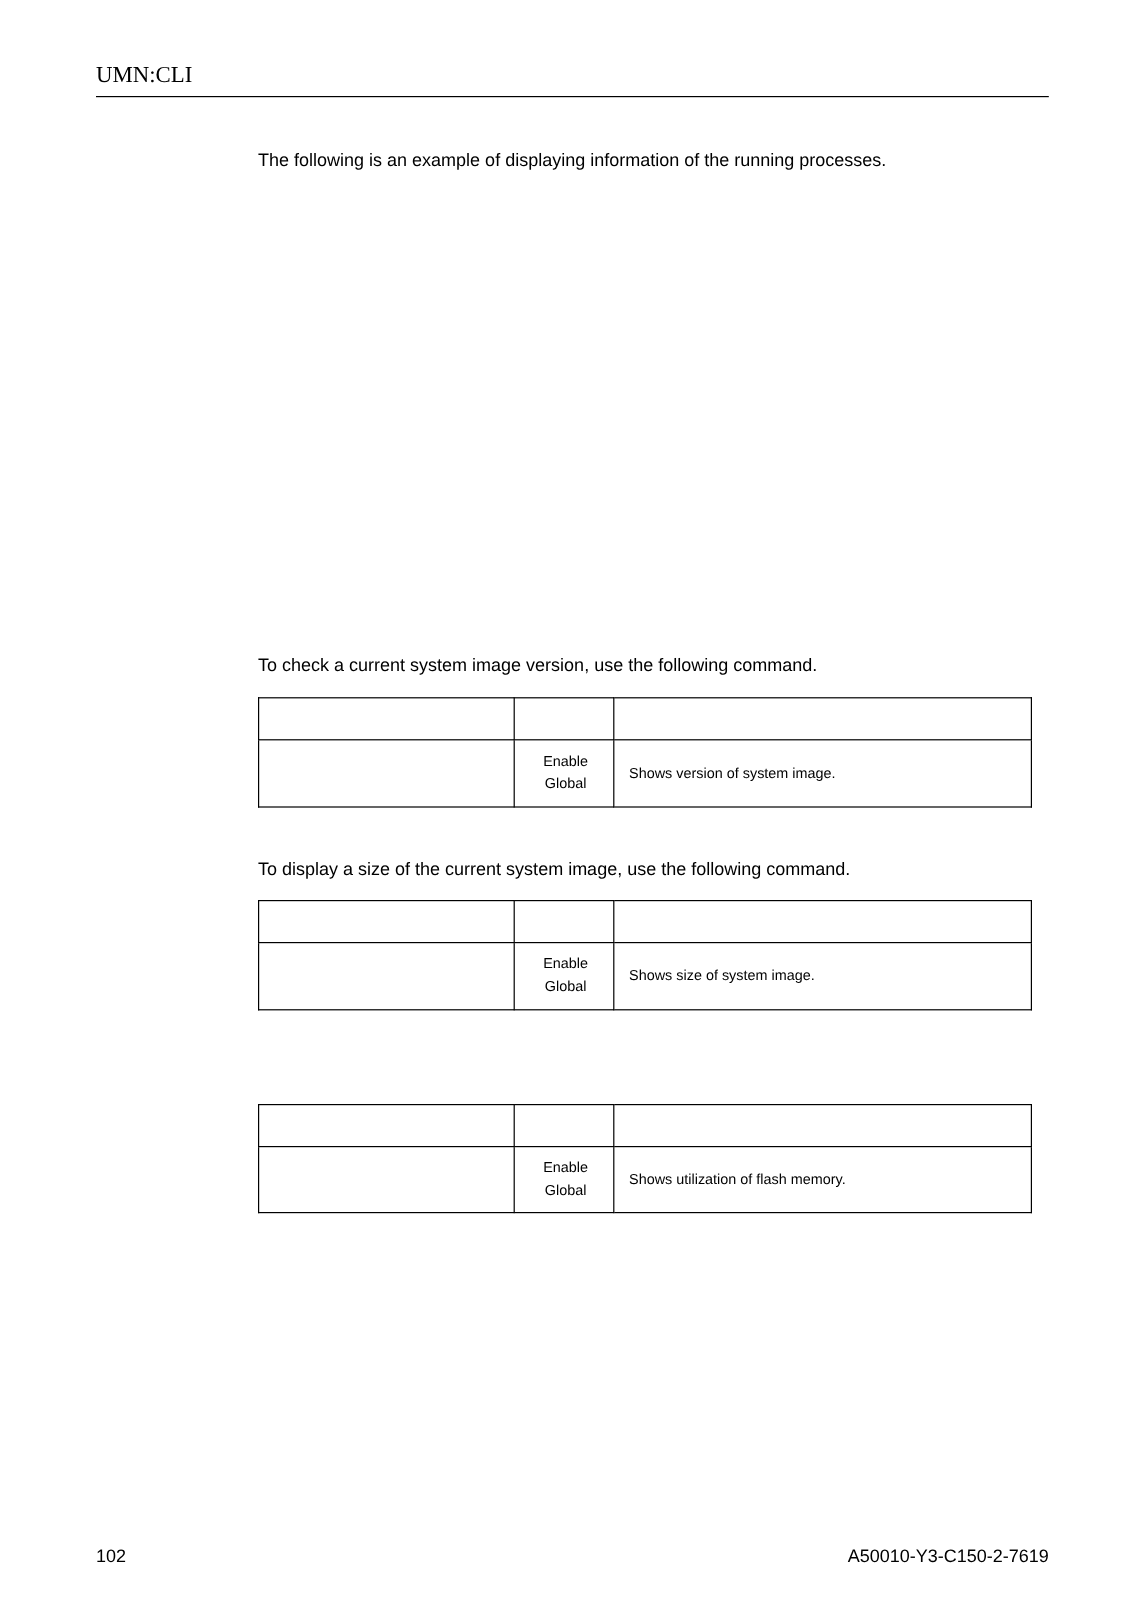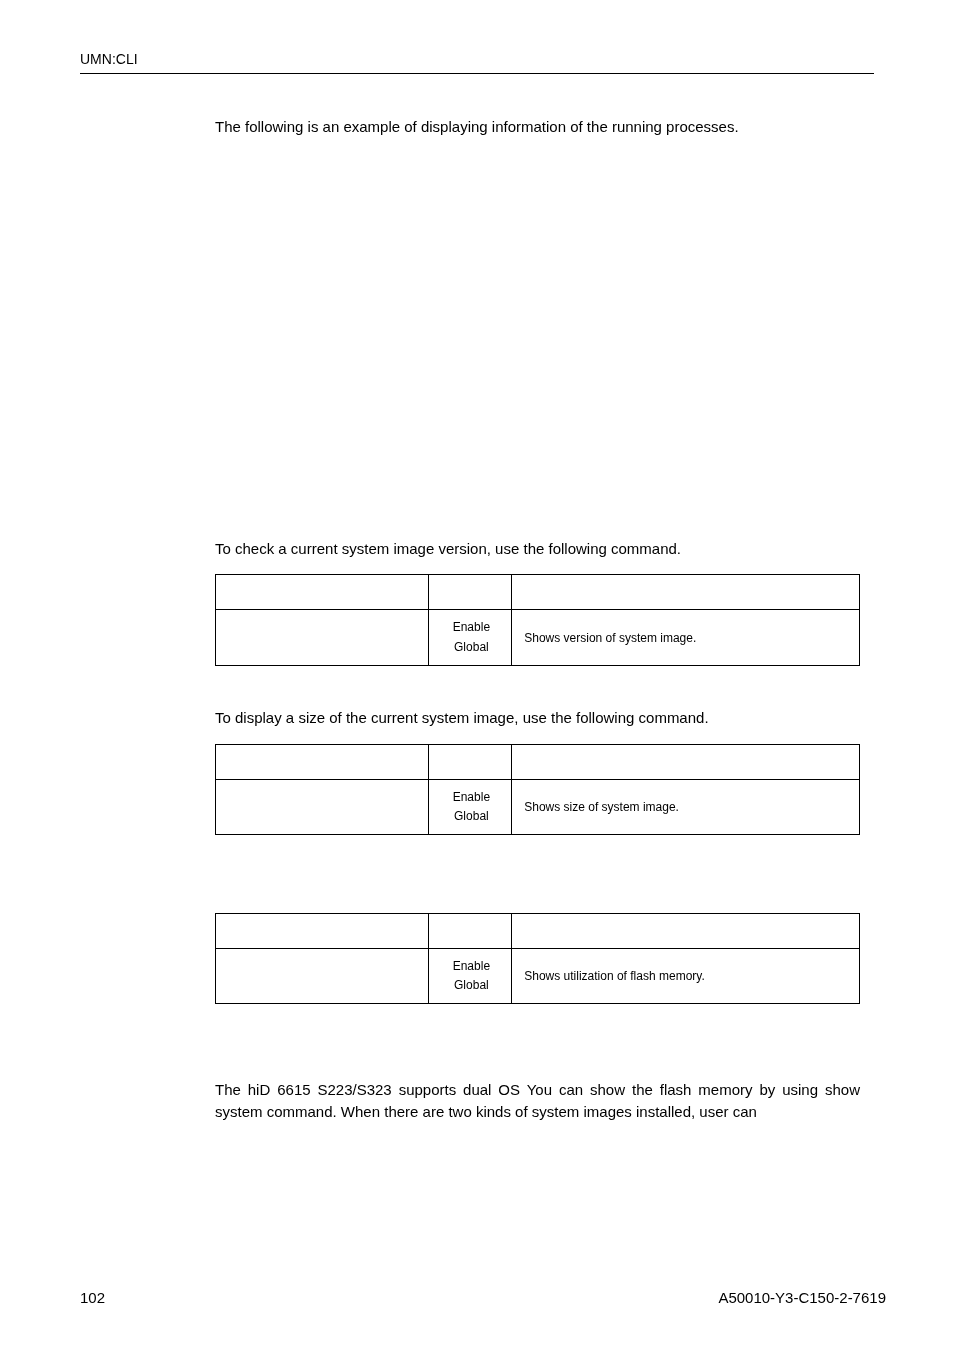--- a/index.html
+++ b/index.html
@@ -13,22 +13,23 @@
   .page {
     width: 954px;
     height: 1350px;
     position: relative;
     box-sizing: border-box;
     padding: 50px 80px 0 80px;
   }
   .header-row {
     display: flex;
     justify-content: flex-start;
-    font-size: 14px;
+    font-size: 19px;
     line-height: 1.35;
+    font-family: Liberation Serif, serif;
   }
   .header-right {
     text-align: right;
   }
   .header-rule {
     border: none;
     border-top: 1px solid #000000;
     margin-top: 4px;
     margin-bottom: 0;
   }
@@ -67,21 +68,21 @@
     text-align: center;
     line-height: 1.6;
     padding-left: 15px;
   }
   table.cmd td.col-desc { }
 
   .footer {
     position: absolute;
     bottom: 44px;
     left: 80px;
-    right: 68px;
+    right: 80px;
     display: flex;
     justify-content: space-between;
     font-size: 15px;
   }
 </style>
 </head>
 <body>
 
 <div class="page">
 
@@ -154,21 +155,20 @@
           <span>Enable</span><br>
           <span>Global</span>
         </td>
         <td class="col-desc">Shows utilization of flash memory.</td>
       </tr>
     </tbody>
       </table>
 
     <div class="spacer-before-last"></div>
 
-    <p class="body-text" style="text-align:justify;">The hiD 6615 S223/S323 supports dual OS You can show the flash memory by using show system command. When there are two kinds of system images installed, user can</p>
 
   </div>
 
   <div class="footer">
     <div>102</div>
     <div>A50010-Y3-C150-2-7619</div>
   </div>
 
 </div>
 

